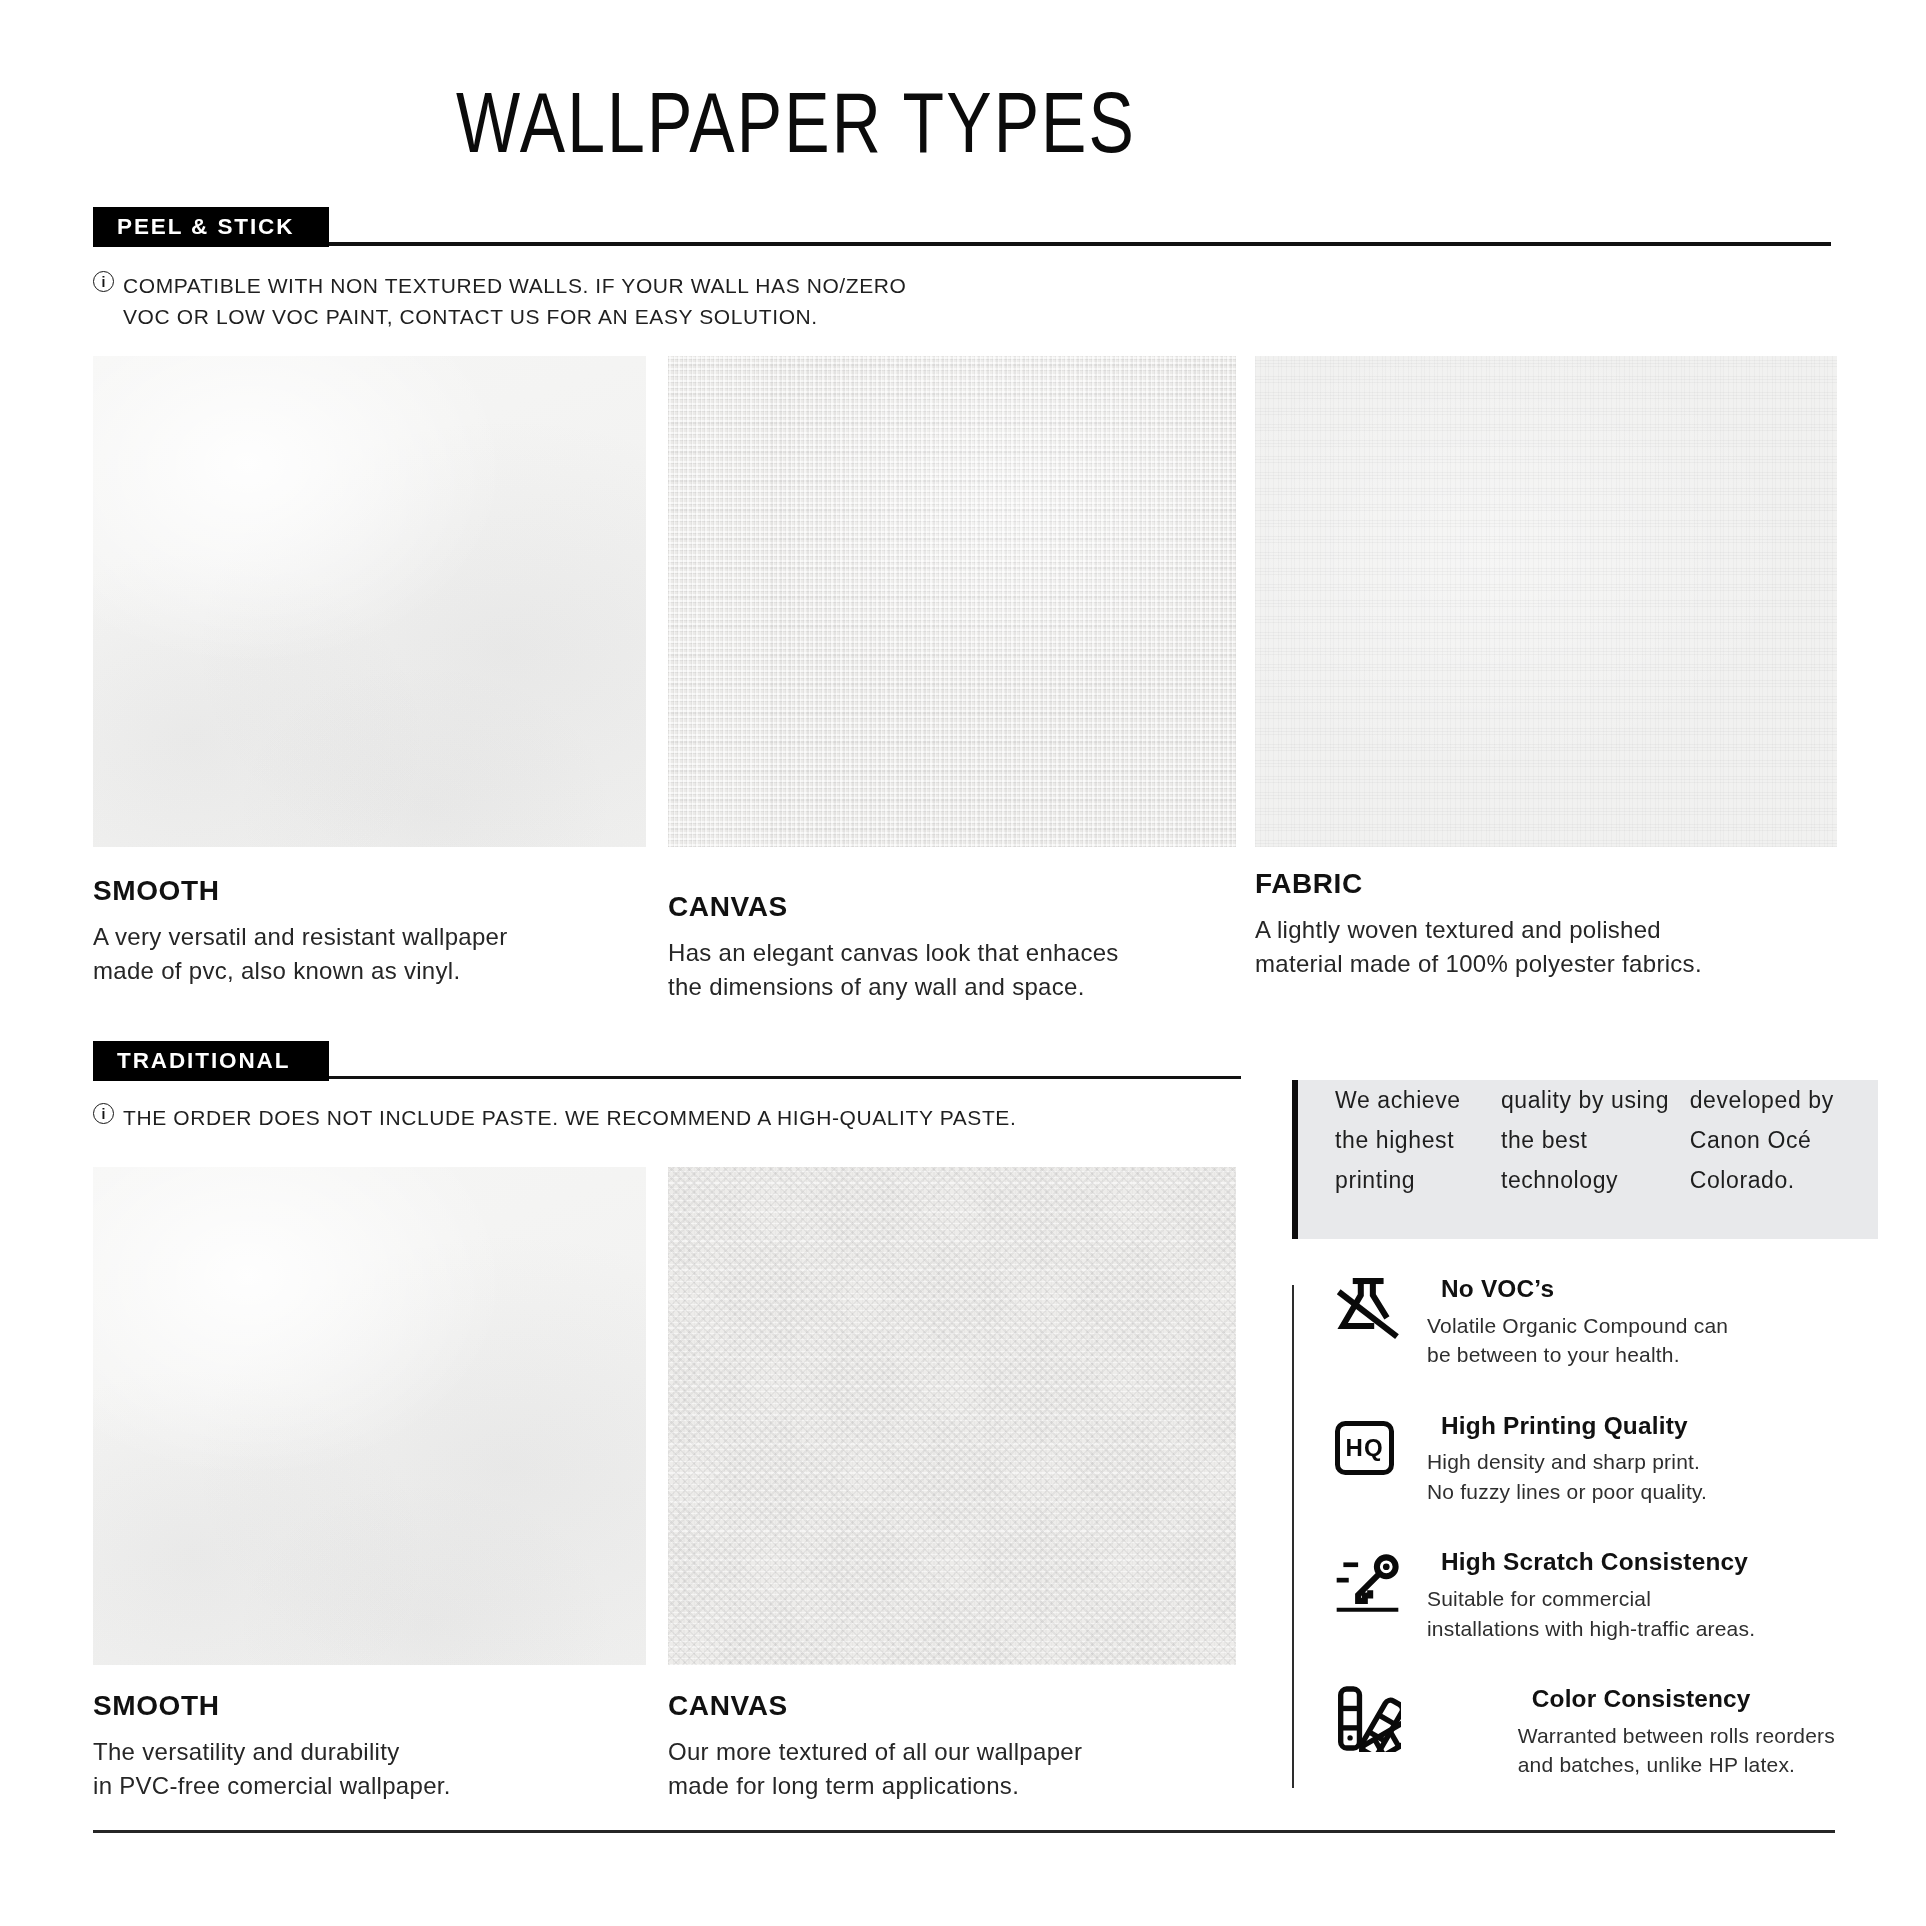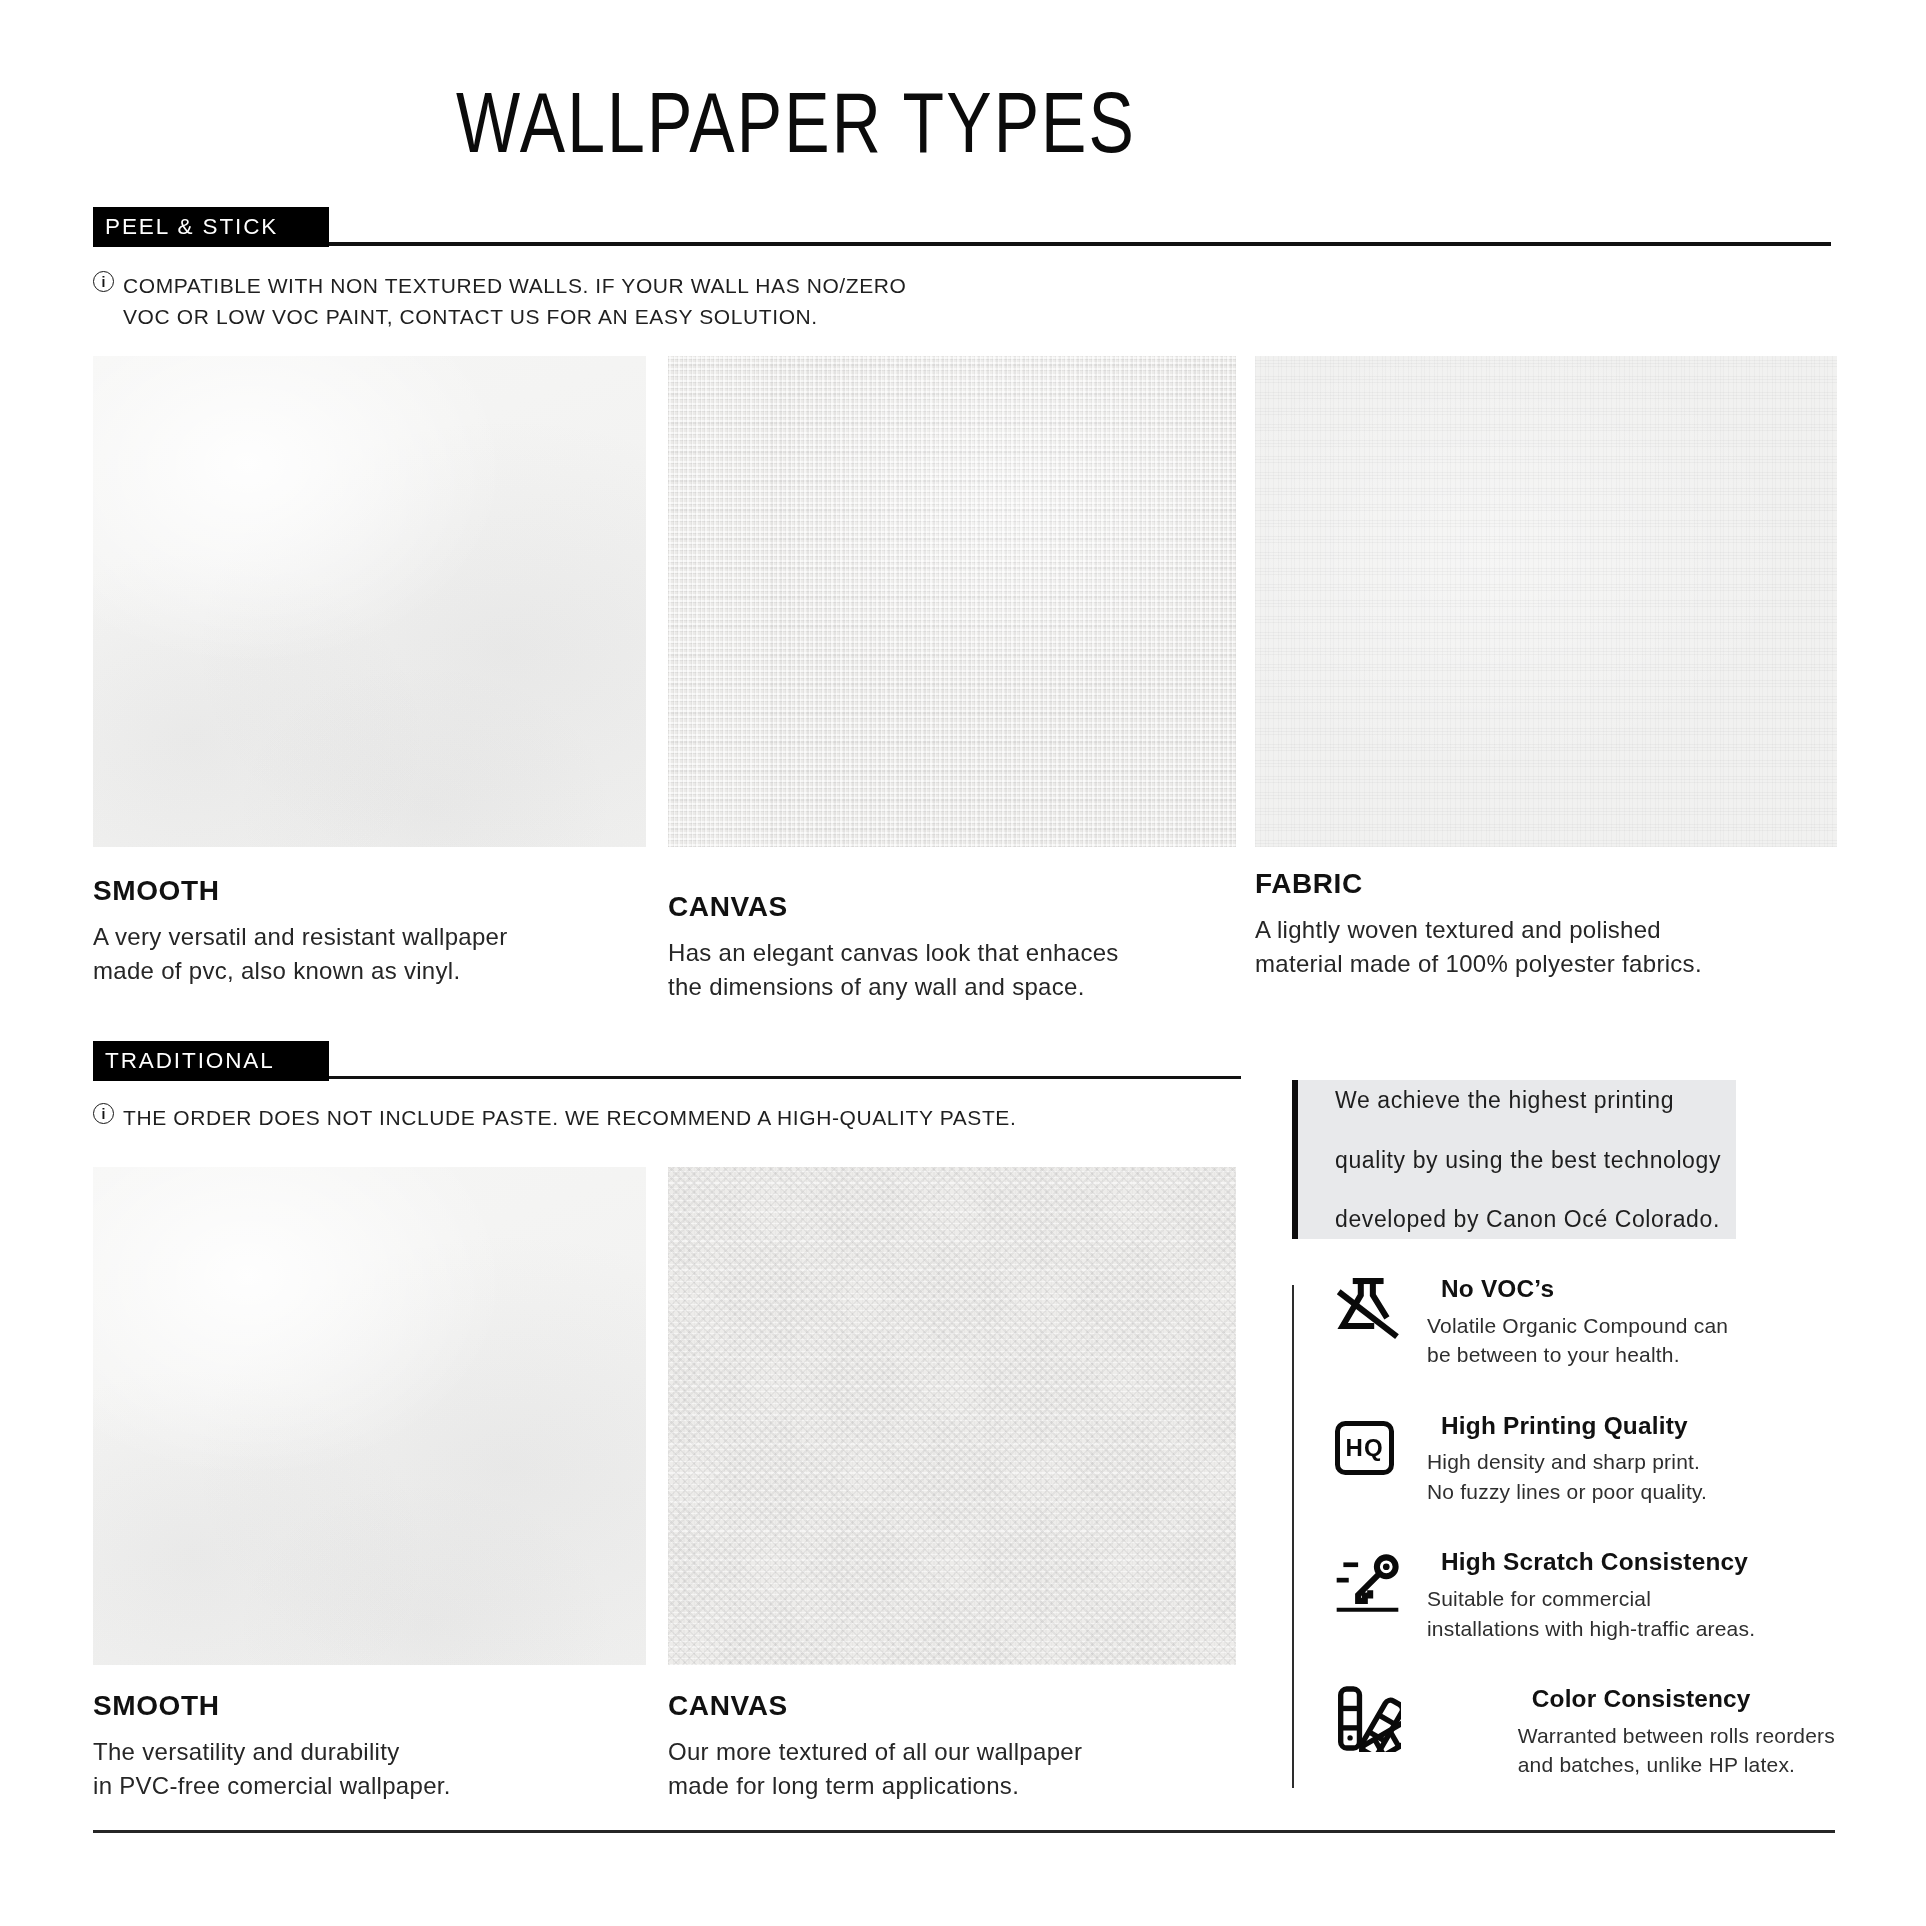--- a/index.html
+++ b/index.html
@@ -10,22 +10,22 @@
   
   .page-title {
     left:0; top:74px; width:1592px; text-align:center;
     font-size:85px; font-weight:400; letter-spacing:2.6px; color:#0b0b0b;
     transform:scaleX(.8); transform-origin:50% 50%; white-space:nowrap;
   }
 
   
   .label-box {
     width:236px; height:40px; background:#000; color:#fff;
-    display:flex; align-items:center; padding-left:12px;
-    font-size:22.5px; font-weight:400; letter-spacing:1.9px; white-space:nowrap;
+    display:flex; align-items:center; padding-left:24px;
+    font-size:22.5px; font-weight:700; letter-spacing:1.9px; white-space:nowrap;
   }
   .label-peel { left:93px; top:207px; }
   .label-trad { left:93px; top:1041px; }
   .rule { background:#111; height:3.9px; }
   .rule-peel { left:329px; top:242px; width:1502px; }
   .rule-trad { left:329px; top:1076px; width:912px; height:3.2px; }
   .rule-bottom { left:93px; top:1830px; width:1742px; height:3.2px; background:#262626; }
 
   
   .note { display:flex; align-items:flex-start; }
@@ -74,22 +74,22 @@
   }
 
   
   .caption { width:533px; }
   .caption-title { font-size:28px; font-weight:700; letter-spacing:0.6px; color:#111; }
   .caption-body { margin-top:13px; font-size:24px; line-height:34px;
                   letter-spacing:0.3px; color:#262626; }
 
   
   .quote-bar { left:1292px; top:1080px; width:6.4px; height:159px; background:#0d0d0d; }
-  .quote-box { left:1298px; top:1080px; width:438px; height:159px; background:#e8e9eb;
-               display:flex; flex-direction:column; justify-content:space-between; padding-left:37px; }
+  .quote-box { left:1298px; top:1080px; width:580px; height:159px; background:#e8e9eb;
+               display:flex; flex-direction:row; justify-content:center; padding-left:37px; }
   .quote-line { font-size:23px; line-height:40px; letter-spacing:0.6px; color:#1e1e1e; }
   .feature-vline { left:1292px; top:1285px; width:1.9px; height:503px; background:#2d2d2d; }
   .features { left:1334px; top:1275px; width:501px; }
   .feature { display:flex; align-items:flex-start; margin-bottom:42px; }
   .feature-icon { flex:0 0 67px; width:67px; height:67px; position:relative; }
   .feature-icon svg { width:67px; height:67px; display:block; }
   .feature-text { margin-left:26px; }
   .feature-title { font-size:24.4px; font-weight:700; letter-spacing:0.2px; color:#111;margin-left:14px; }
   .feature-desc { margin-top:7.7px; font-size:21px; line-height:29.5px;
                   letter-spacing:0.2px; color:#2e2e2e; }

